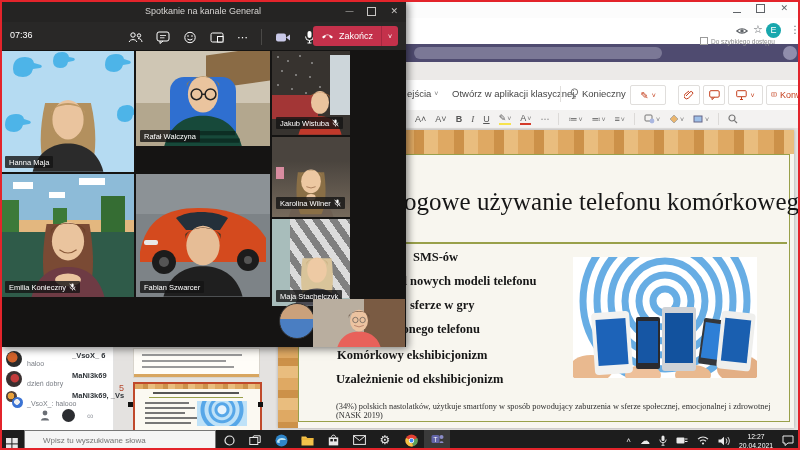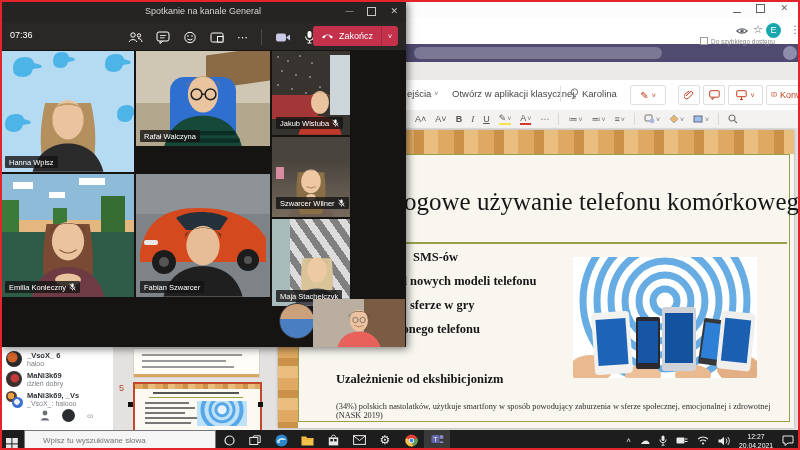--- a/index.html
+++ b/index.html
@@ -60,21 +60,21 @@
   .t5-wood{position:absolute;left:0;top:0;width:100%;height:5px;background:repeating-linear-gradient(90deg,#dfa963 0 8px,#cc9149 8px 13px,#e9bd7e 13px 20px);}
   .t5-title{position:absolute;left:18px;top:8px;width:86px;height:2px;background:#555;}
   .t5-hr{position:absolute;left:14px;top:13px;width:94px;height:1px;background:#99a04a;}
   .t5-ln{position:absolute;left:10px;height:1.5px;background:#777;}
   .t5-img{position:absolute;left:62px;top:17px;width:50px;height:25px;background:radial-gradient(circle at 50% 35%,#e8f4fd 0 4px,#57a7e8 5px 7px,#bfe2f8 8px 10px,#57a7e8 11px 13px,#bfe2f8 14px 17px,#57a7e8 18px 21px,#bfe2f8 22px);}
   .t5-handle{position:absolute;width:5px;height:5px;background:#111;}
   
   .discord{left:0;top:347px;width:113px;height:83px;background:#fff;z-index:5;border-right:1px solid #e3e3e3;}
   .dc-item{position:absolute;left:6px;display:flex;gap:5px;align-items:center;}
   .dc-av{width:16px;height:16px;border-radius:50%;flex:0 0 16px;}
-  .dc-name{font-size:7.5px;font-weight:bold;color:#2e3338;white-space:nowrap;}
+  .dc-name{font-size:7.5px;font-weight:bold;color:#2e3338;white-space:nowrap;margin-left:45px;}
   .dc-msg{font-size:7px;color:#7a7e85;white-space:nowrap;}
   .dc-ic-row{position:absolute;left:40px;top:62px;display:flex;gap:12px;align-items:center;}
   
   .teams{left:0;top:0;width:406px;height:347px;background:#151413;z-index:20;box-shadow:2px 2px 8px rgba(0,0,0,.5);}
   .tm-title{position:absolute;left:0;top:0;width:100%;height:22px;background:#252423;color:#d6d4d2;font-size:9px;text-align:center;line-height:22px;}
   .tm-ctl{position:absolute;right:8px;top:0;height:22px;display:flex;gap:14px;align-items:center;color:#c8c6c4;}
   .tm-bar{position:absolute;left:0;top:22px;width:100%;height:28px;background:#292827;}
   .tm-time{position:absolute;left:10px;top:8px;color:#fff;font-size:9px;text-align:center;}
   .tm-icons{position:absolute;left:128px;top:7px;display:flex;gap:13px;align-items:center;}
   .tm-icons svg{display:block;}
@@ -137,21 +137,21 @@
   <div class="itm" style="left:452px">
     <span>Otwórz w aplikacji klasycznej</span>
   </div>
   <div class="vsep" style="left:560px"></div>
   <div class="itm" style="left:570px">
     <svg width="9" height="11" viewBox="0 0 9 11">
         <circle cx="4.5" cy="4" r="3.2" fill="none" stroke="#777" stroke-width="1"></circle>
         <line x1="3" y1="8.5" x2="6" y2="8.5" stroke="#777"></line>
         <line x1="3.4" y1="10" x2="5.6" y2="10" stroke="#777"></line>
       </svg>
-    <span>Karolina</span>
+    <span>Konieczny</span>
   </div>
   <div class="o-btn" style="left:630px;width:34px">
     <span class="red" style="font-size:10px">✎</span>
     <span class="chev red">˅</span>
   </div>
   <div class="o-btn" style="left:678px;width:20px">
     <svg width="10" height="10" viewBox="0 0 10 10">
         <path d="M2,6 L6,2 a1.6,1.6 0 0 1 2.3,2.3 L4.5,8 a2.6,2.6 0 0 1 -3.7,-3.7 L5,1" fill="none" stroke="#c43e1c" stroke-width="1"></path>
       </svg>
   </div>
@@ -263,20 +263,21 @@
   <div class="slide">
     <div class="wood-top"></div>
     <div class="wood-left"></div>
     <div class="slide-inner"></div>
     <div class="s-title serif">ogowe używanie telefonu komórkowego</div>
     <div class="s-hr"></div>
     <div class="s-b serif" style="left:135px;top:120px">SMS-ów</div>
     <div class="s-b serif" style="left:122px;top:144px">d nowych modeli telefonu</div>
     <div class="s-b serif" style="left:132px;top:168px">sferze w gry</div>
     <div class="s-b serif" style="left:119px;top:192px">zonego telefonu</div>
+    <div class="s-b serif" style="left:59px;top:218px">Komórkowy ekshibicjonizm</div>
     <div class="s-b serif" style="left:58px;top:242px">Uzależnienie od ekshibicjonizm</div>
     <div class="s-foot serif">(34%) polskich nastolatków, użytkuje smartfony w sposób powodujący zaburzenia w sferze społecznej, emocjonalnej i zdrowotnej (NASK 2019)</div>
     <svg class="s-img" viewBox="0 0 184 121">
       <rect width="184" height="121" fill="#ffffff"></rect>
       <g fill="none" stroke="#4d9fe0" opacity="0.85">
         <circle cx="92" cy="44" r="12" stroke-width="7"></circle>
         <circle cx="92" cy="44" r="26" stroke-width="7"></circle>
         <circle cx="92" cy="44" r="40" stroke-width="7"></circle>
         <circle cx="92" cy="44" r="54" stroke-width="7"></circle>
         <circle cx="92" cy="44" r="68" stroke-width="7"></circle>
@@ -415,21 +416,21 @@
         <path d="M116,64 q0,-10 10,-10 q6,0 7,5 l5,1 q2,2 -1,3 l-5,1 q-1,7 -8,7 q-8,0 -8,-7 z"></path>
       </g>
     </svg>
     <svg class="person" width="104" height="86" viewBox="0 0 100 82">
       <path d="M28,16 C22,42 23,62 27,80 L73,80 C77,62 78,42 72,16 Z" fill="#b3905e"></path>
       <path d="M16,82 C21,62 36,55 50,55 C64,55 79,62 84,82 Z" fill="#2b2b2b"></path>
       <ellipse cx="50" cy="32" rx="15" ry="19" fill="#eac49e"></ellipse>
       <path d="M34,28 C34,12 66,12 66,28 L66,24 C60,16 40,16 34,24 Z" fill="#c09a66"></path>
     </svg>
     <span class="vlabel">
-        <span>Hanna Wpisz</span>
+        <span>Hanna Maja</span>
       </span>
   </div>
 
   <div class="tile" style="left:136px;top:51px;width:134px;height:95px;background:linear-gradient(180deg,#cfc6b4 0 55%,#b3a78e 55%)">
     <div class="abs" style="left:70px;top:0;width:64px;height:34px;background:#8a6b45;transform:skewY(-8deg)"></div>
     <div class="abs" style="left:34px;top:26px;width:66px;height:88px;border-radius:14px 14px 0 0;background:#2f6fd0"></div>
     <svg class="person" width="110" height="84" viewBox="0 0 100 78">
       <path d="M14,78 C20,56 36,50 50,50 C64,50 80,56 86,78 Z" fill="#17493a"></path>
       <path d="M20,66 h60 M16,73 h68" stroke="#0d2e24" stroke-width="4"></path>
       <ellipse cx="50" cy="30" rx="14" ry="17" fill="#eac49e"></ellipse>
@@ -484,21 +485,21 @@
     <div class="abs" style="left:4px;top:30px;width:8px;height:12px;background:#d88ca0"></div>
     <svg class="person" width="66" height="58" viewBox="0 0 100 88">
       <path d="M16,88 C22,66 36,60 50,60 C64,60 78,66 84,88 Z" fill="#6e5f52"></path>
       <path d="M30,20 C26,50 28,70 34,84 L66,84 C72,70 74,50 70,20 Z" fill="#8a6f46"></path>
       <ellipse cx="50" cy="34" rx="15" ry="18" fill="#edc8a2"></ellipse>
       <path d="M34,28 C35,13 65,13 66,28 L66,23 C59,15 41,15 34,23 Z" fill="#9c7c4d"></path>
       <ellipse cx="50" cy="58" rx="7" ry="5" fill="#edc8a2"></ellipse>
       <path d="M43,42 Q50,46 57,42" stroke="#8a5a3a" fill="none"></path>
     </svg>
     <span class="vlabel" style="bottom:8px">
-      <span>Szwarcer Wilner</span>
+      <span>Karolina Wilner</span>
       <svg width="7" height="8" viewBox="0 0 8 9">
           <rect x="2.7" y="0.5" width="2.6" height="4.5" rx="1.3" fill="#fff"></rect>
           <path d="M1.2,4 a2.8,2.8 0 0 0 5.6,0 M4,6.8 v1.7" fill="none" stroke="#fff" stroke-width="0.8"></path>
           <line x1="0.8" y1="0.8" x2="7.2" y2="8.2" stroke="#fff" stroke-width="1"></line>
         </svg>
     </span>
   </div>
 
   <div class="tile" style="left:1px;top:174px;width:133px;height:123px">
     <svg class="abs" style="left:0;top:0" width="133" height="123" viewBox="0 0 133 123" preserveAspectRatio="none">

